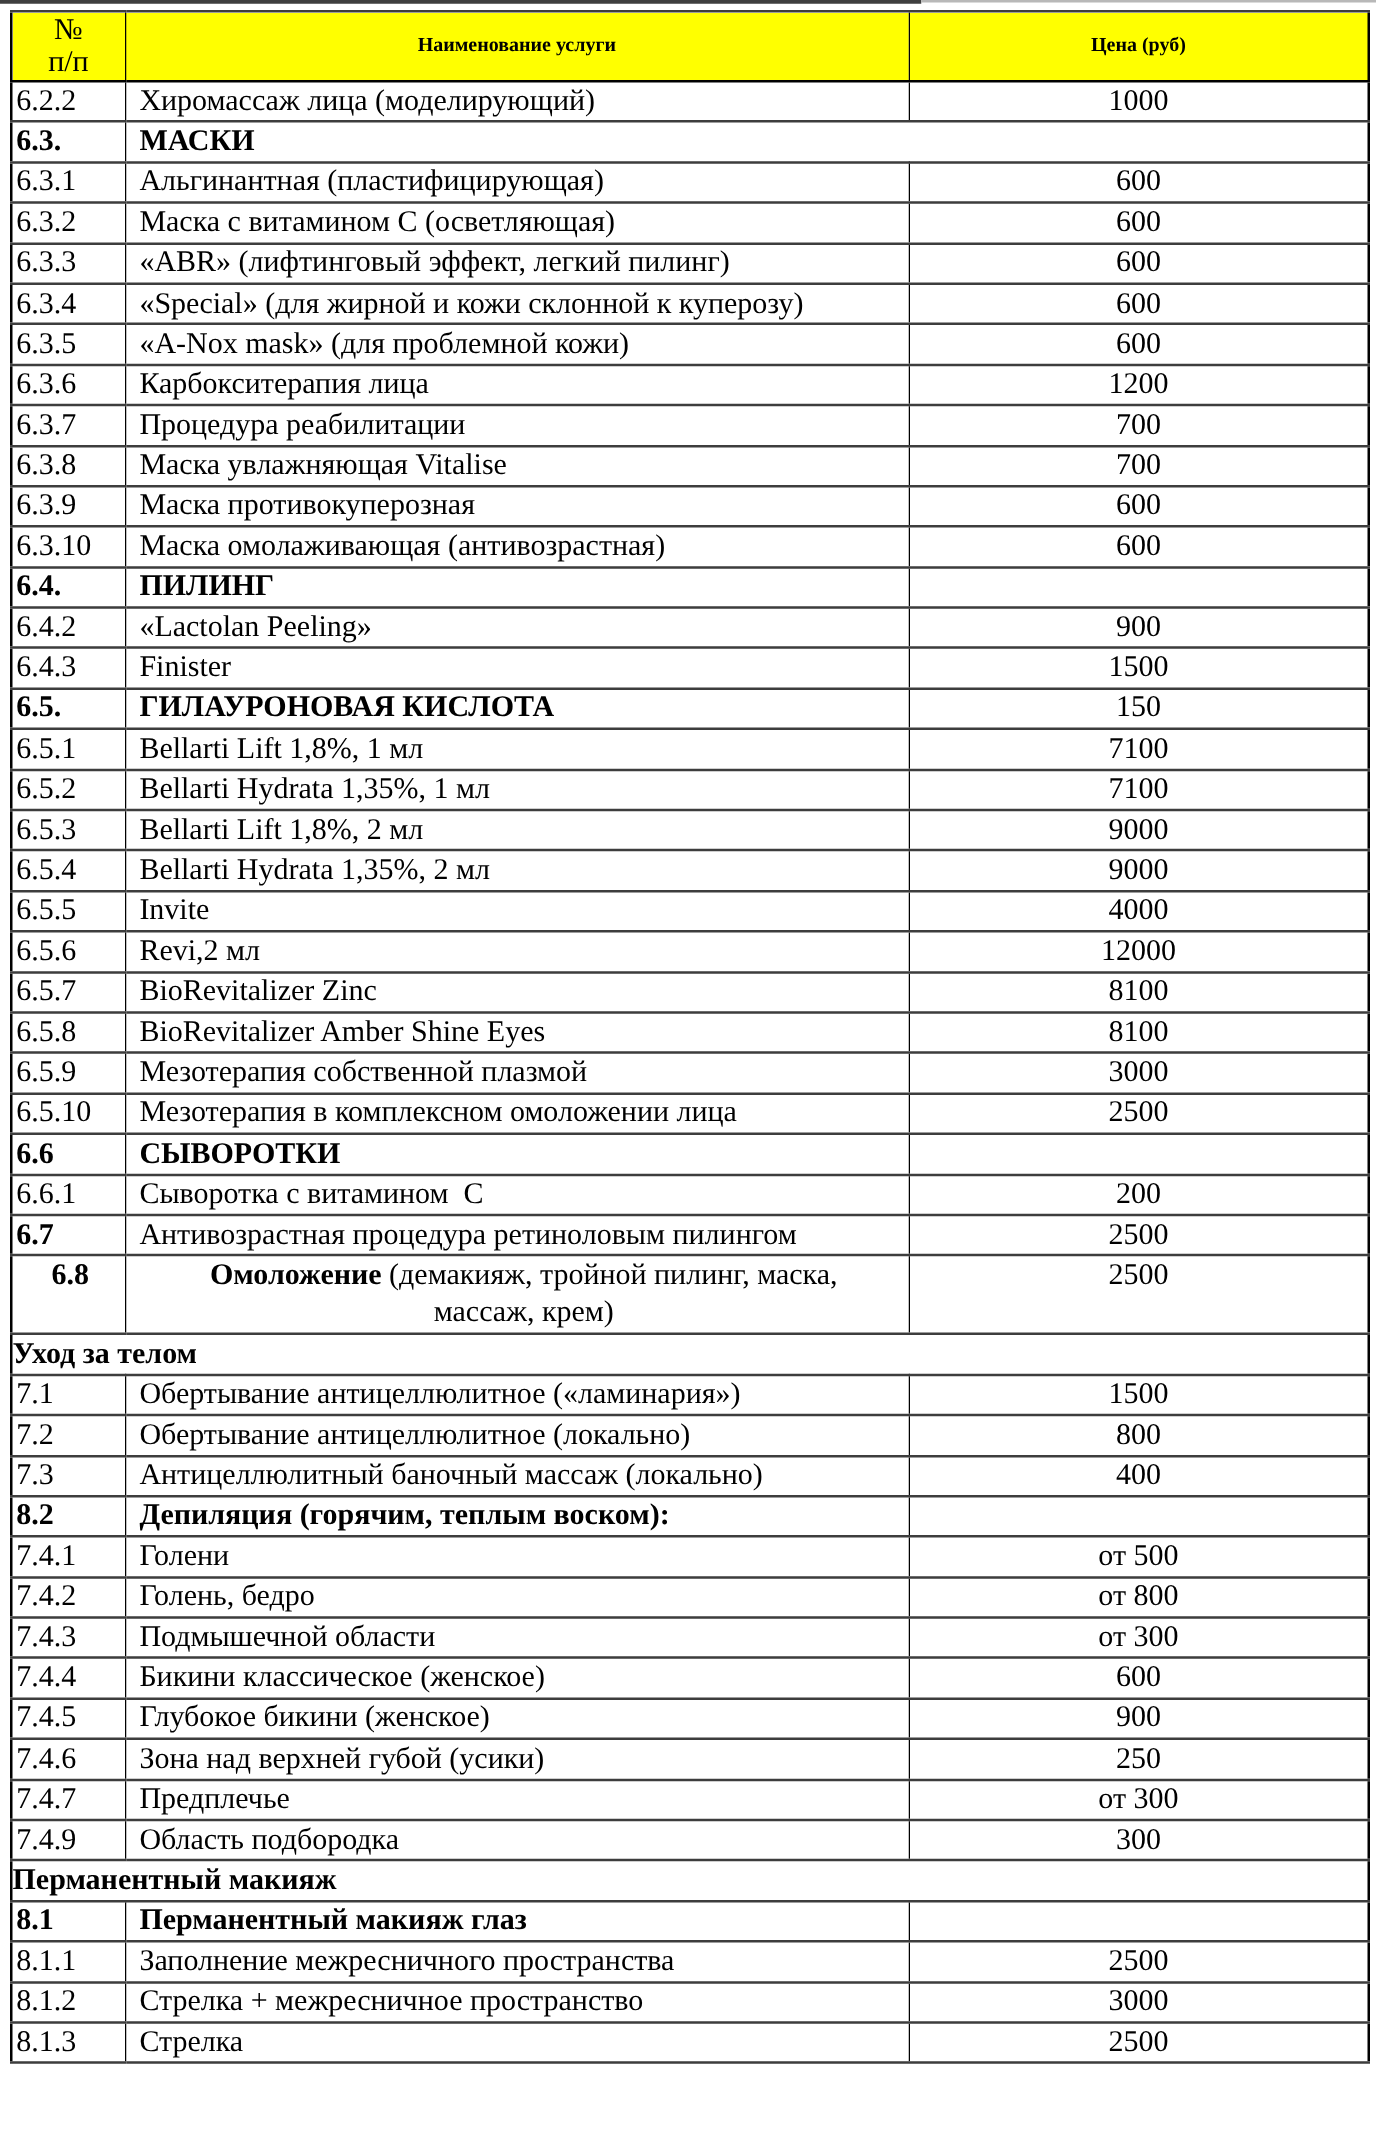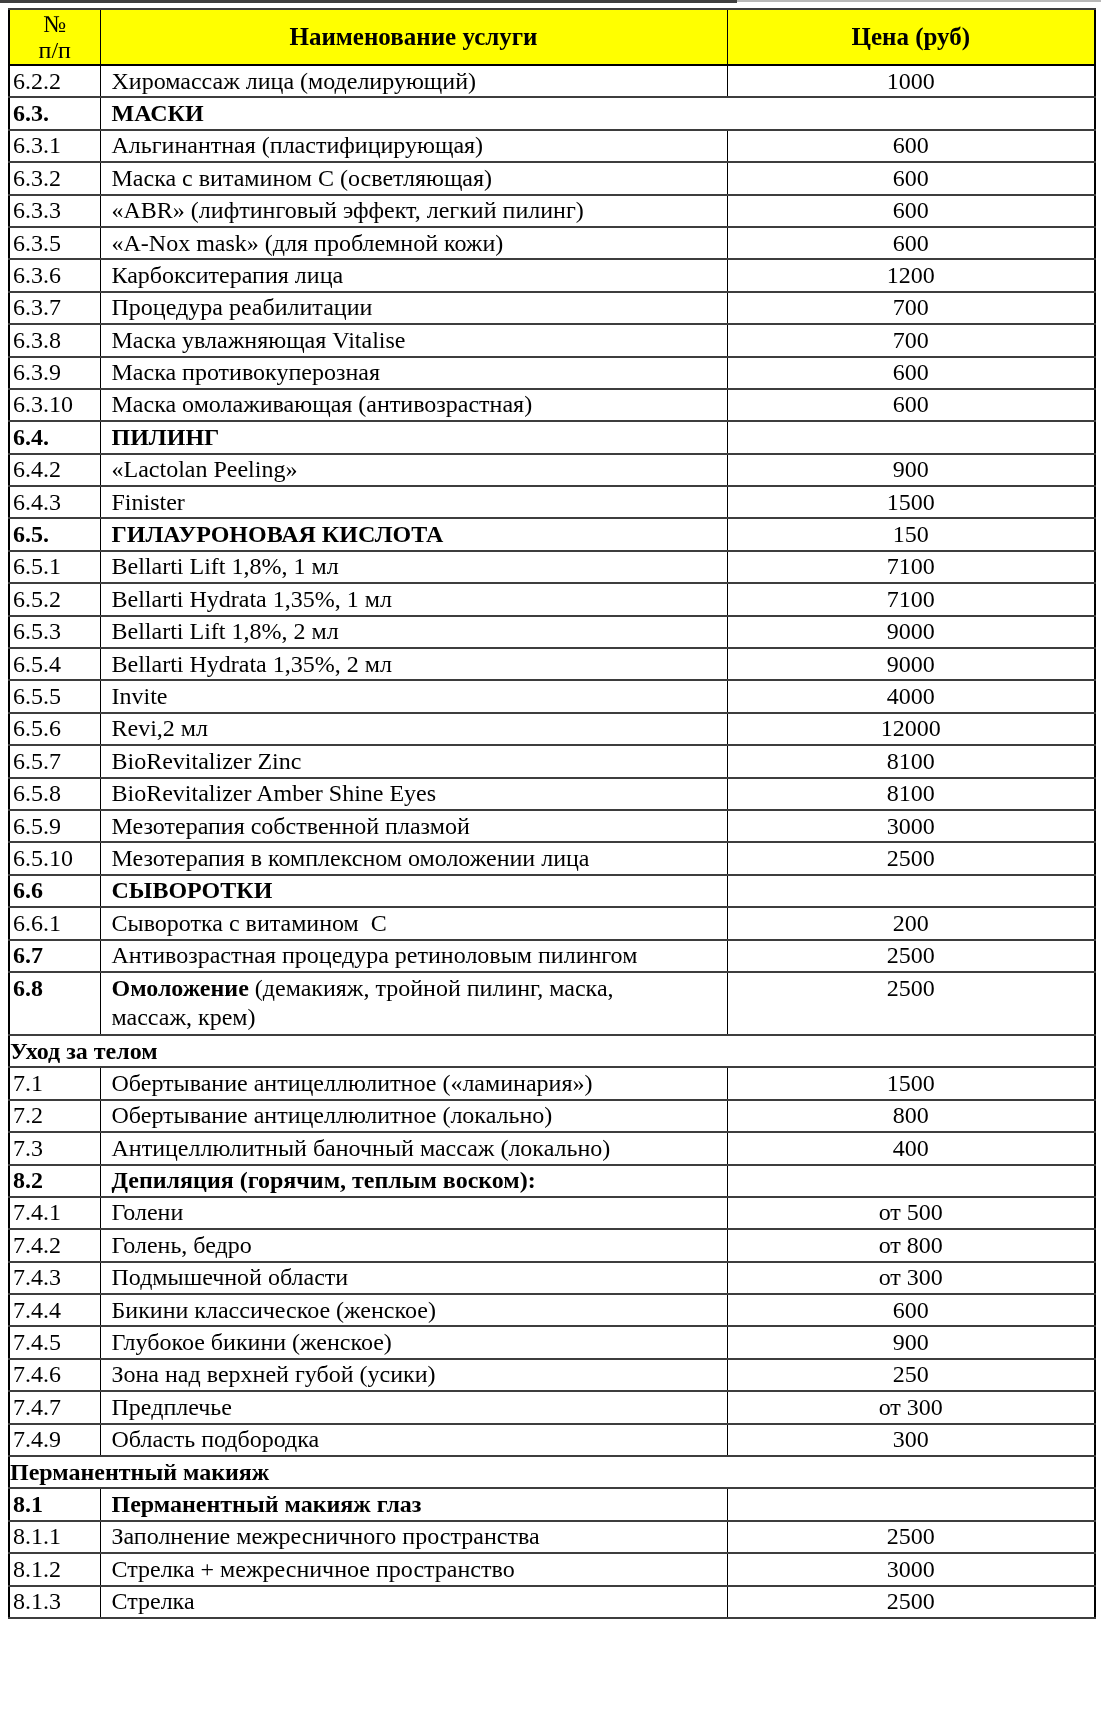--- a/index.html
+++ b/index.html
@@ -36,31 +36,31 @@
     line-height:1.22;
     vertical-align:middle;
     white-space:nowrap;
   }
   thead tr{height:56px;}
   thead th{
     background:#ffff00;
     border-bottom:2px solid #000;
     text-align:center;
     font-weight:bold;
-    font-size:25px;
+    font-size:16px;
   }
   thead th.h-num{font-weight:normal;font-size:24px;line-height:1.1;}
   tbody tr{height:32.4px;}
   td.cell-num{padding-left:3px;text-align:left;}
   td.cell-name{padding-left:11px;text-align:left;}
   td.cell-price{text-align:center;}
   td.band{text-align:left;font-weight:bold;}
   .b{font-weight:bold;}
   tr.tall{height:63px;}
-  tr.tall td{vertical-align:top;padding-top:1px;}
+  tr.tall td{vertical-align:top;padding-top:1px;text-align:center;}
   tr.tall td.cell-name{white-space:normal;}
   tr.tall .wrap-limit{display:inline-block;max-width:540px;white-space:normal;}
 </style>
 </head>
 <body style="background: rgb(255, 255, 255); color: rgb(0, 0, 0);">
 
 <div class="top-crop-line-dark"></div>
 <div class="top-crop-line-light"></div>
 
 <table class="price-table">
@@ -98,20 +98,25 @@
         <td class="cell-num">6.3.2</td>
         <td class="cell-name">Маска с витамином С (осветляющая)</td>
         <td class="cell-price">600</td>
       </tr>
       <tr>
         <td class="cell-num">6.3.3</td>
         <td class="cell-name">«ABR» (лифтинговый эффект, легкий пилинг)</td>
         <td class="cell-price">600</td>
       </tr>
       <tr>
+        <td class="cell-num">6.3.4</td>
+        <td class="cell-name">«Special» (для жирной и кожи склонной к куперозу)</td>
+        <td class="cell-price">600</td>
+      </tr>
+      <tr>
         <td class="cell-num">6.3.5</td>
         <td class="cell-name">«A-Nox mask» (для проблемной кожи)</td>
         <td class="cell-price">600</td>
       </tr>
       <tr>
         <td class="cell-num">6.3.6</td>
         <td class="cell-name">Карбокситерапия лица</td>
         <td class="cell-price">1200</td>
       </tr>
       <tr>

